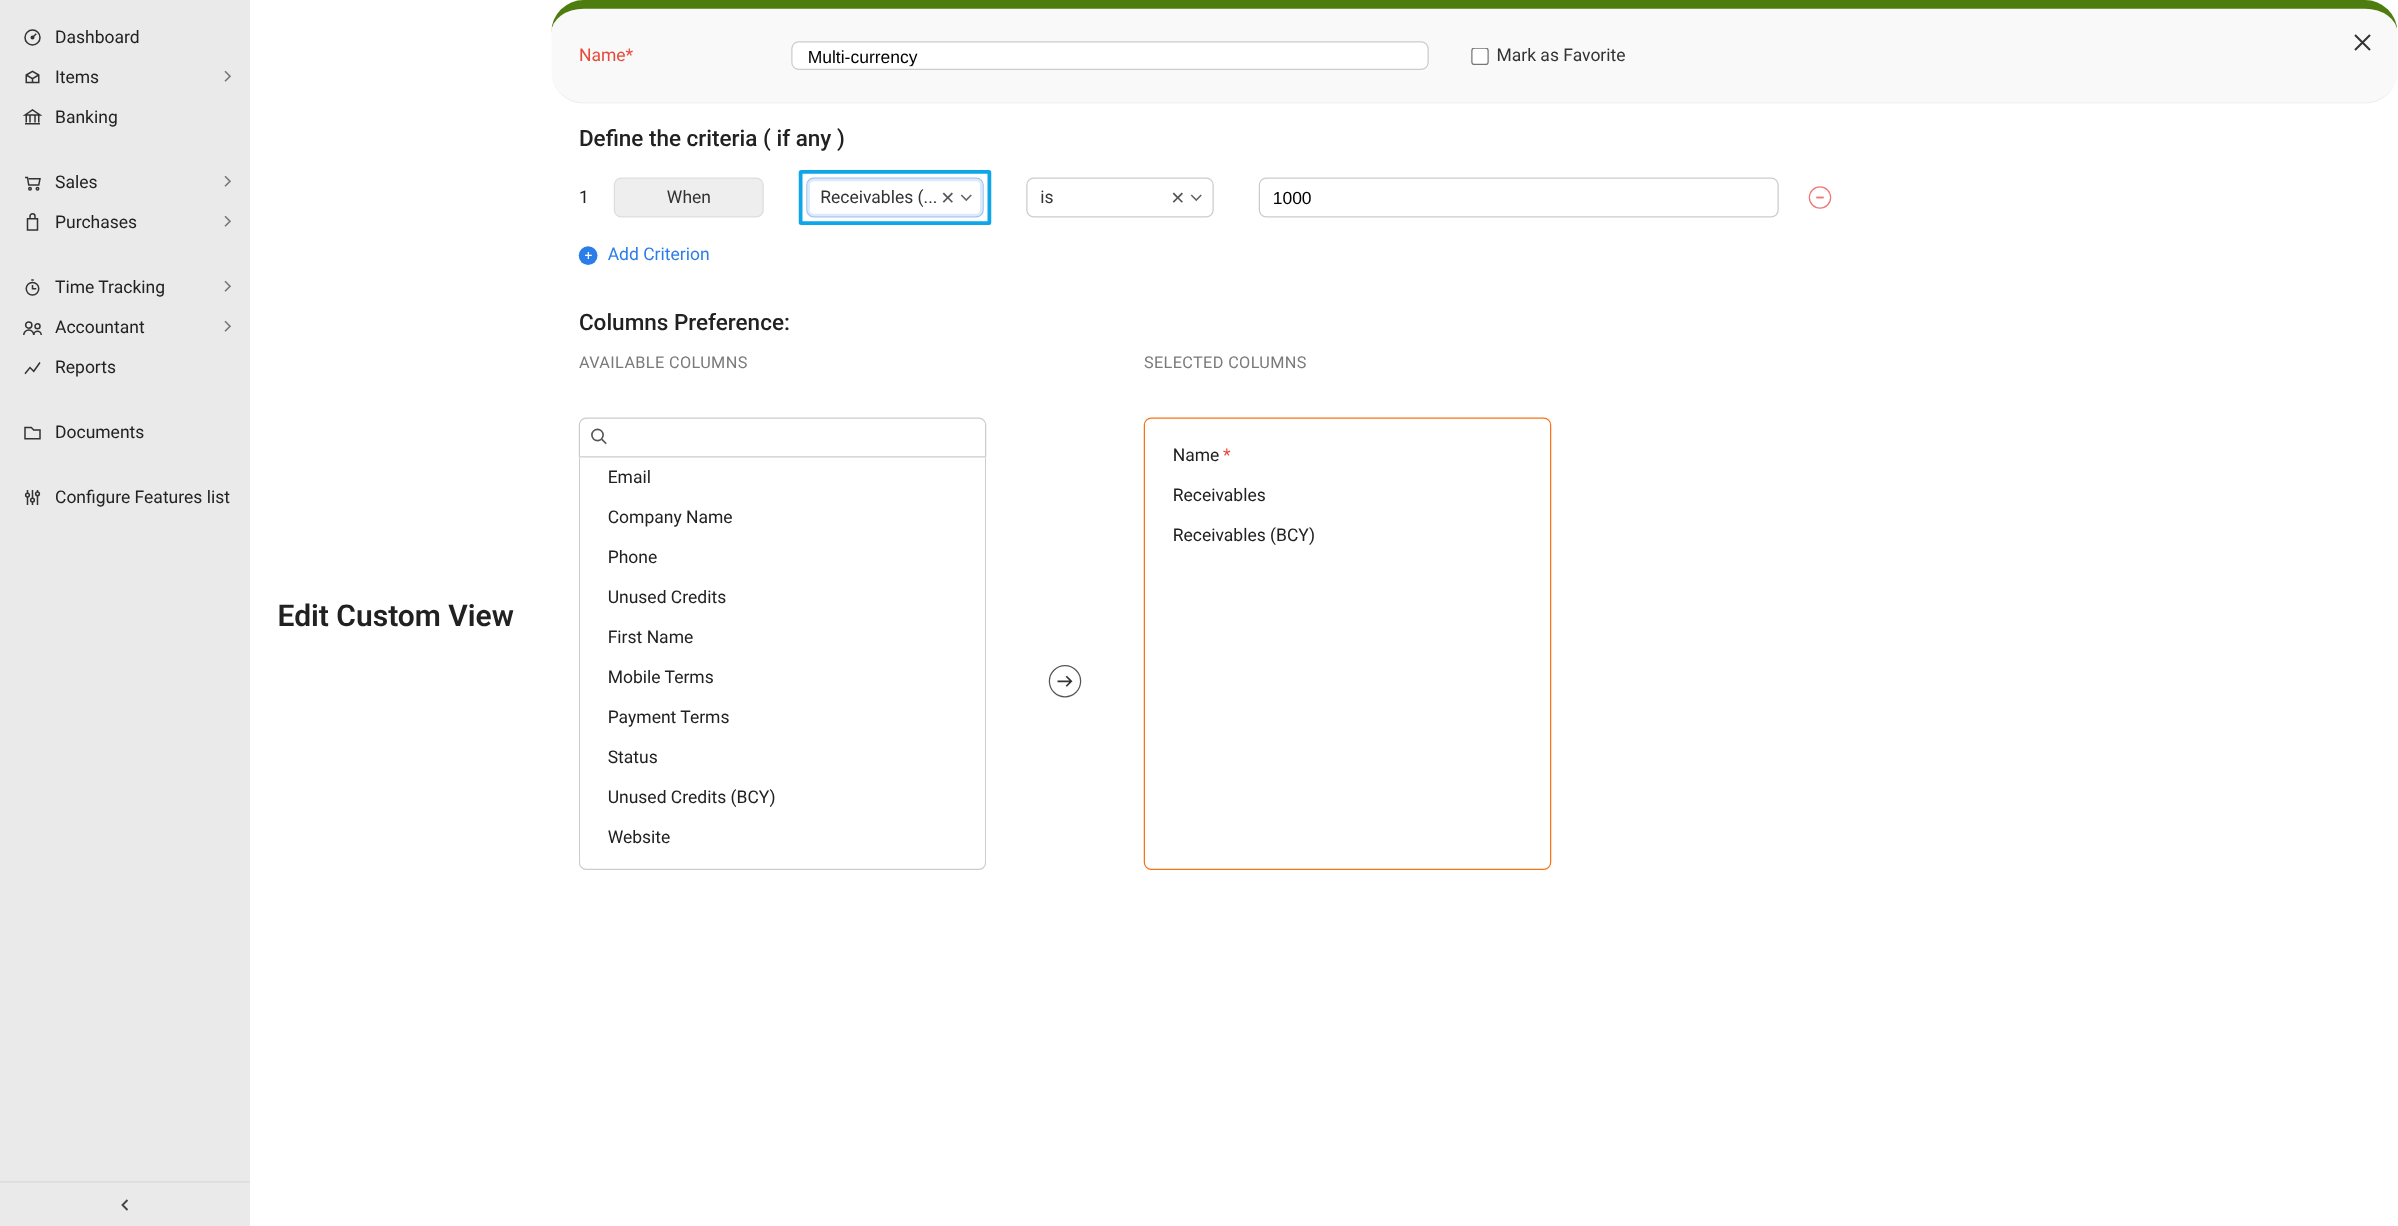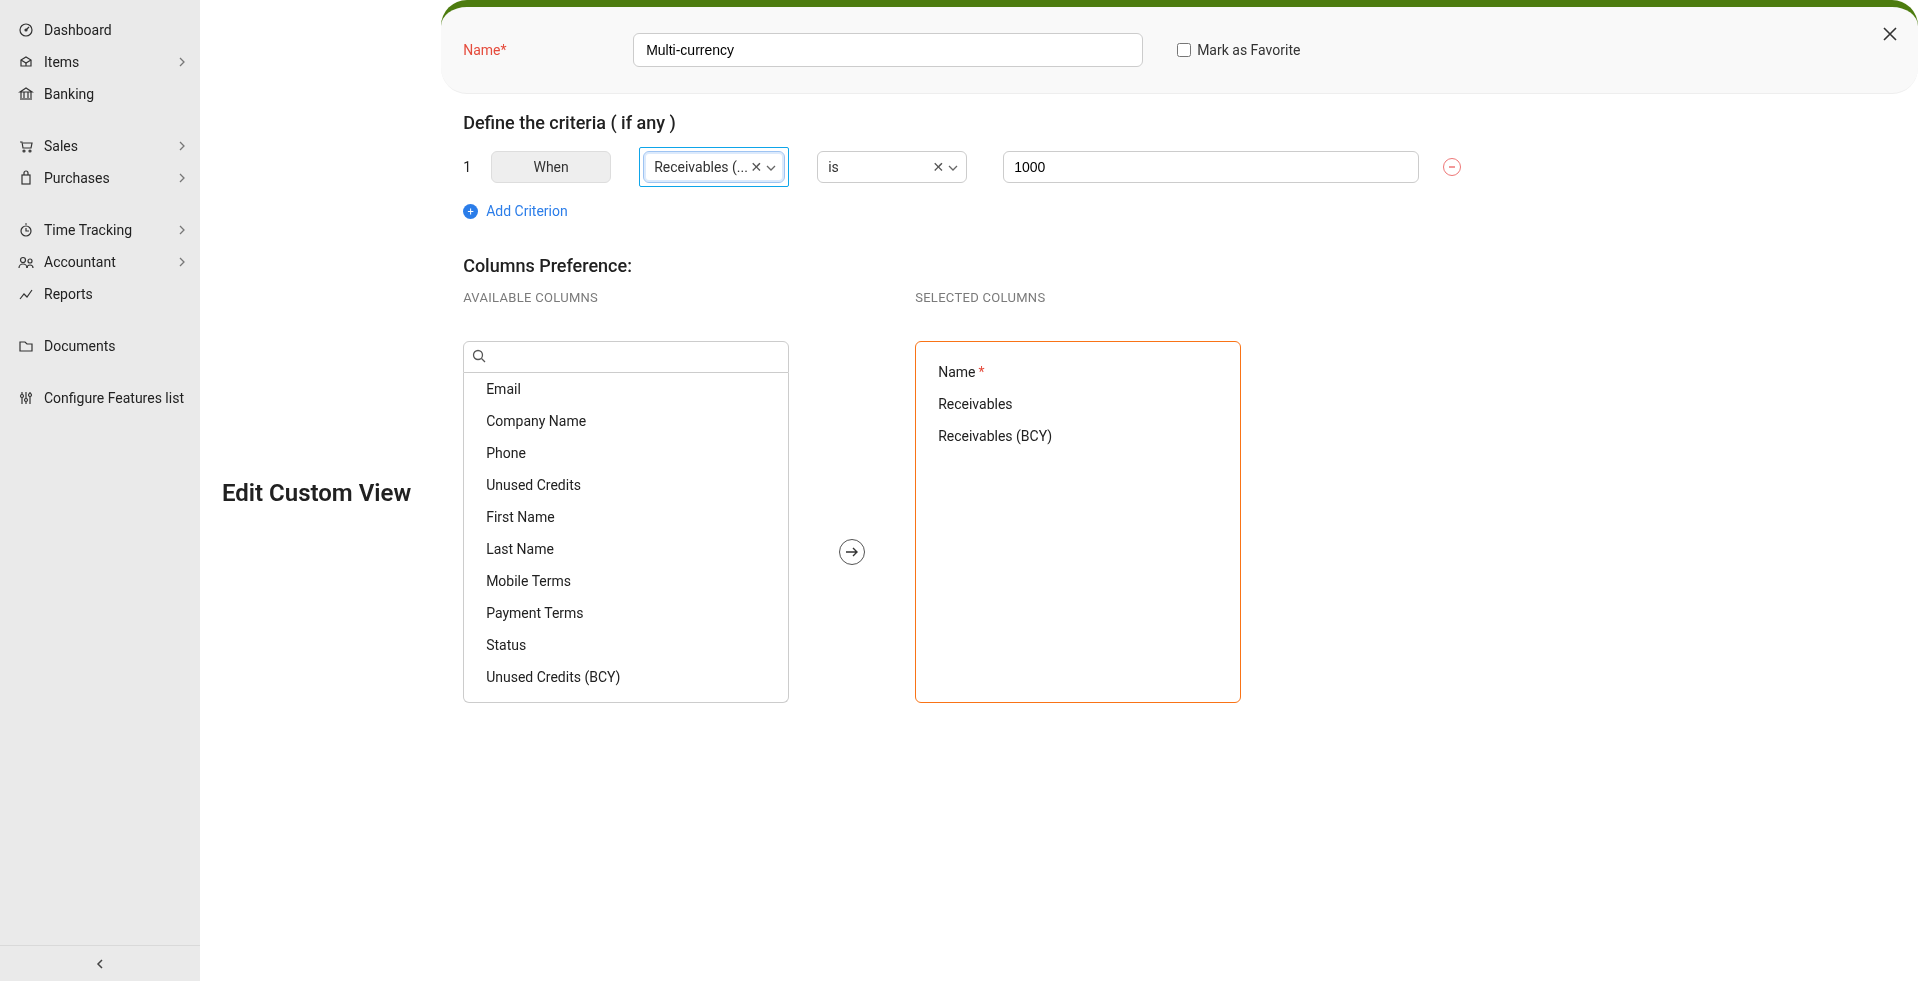--- a/index.html
+++ b/index.html
@@ -19,31 +19,31 @@
   .main { flex: 1; height: 100%; display: flex; flex-direction: row; position: relative; }
   .header { display: flex; align-items: center; padding: 20px 30px 16px 22px; }
   .header h1 { font-size: 24px; font-weight: 600; }
   .close-x { position: absolute; right: 16px; top: 22px; width: 24px; height:24px; cursor:pointer; display:flex; align-items:center; justify-content:center; color:#333; }
   .scrollwrap { flex:1; overflow-y: scroll; }
   .scrollwrap::-webkit-scrollbar { width: 10px; background:#f0f0f0; }
   .scrollwrap::-webkit-scrollbar-thumb { background:#c2c2c2; }
 
   .section-gray { background: #f9f9f9; border-top:7px solid #4d7c0f; border-bottom:1px solid #eee; padding: 26px 22px; display:flex; align-items:center;border-radius:26px; }
   .name-label { color:#e54b3c; font-size:14px; width:170px; }
-  .name-input { width: 510px; height: 34px; border:1px solid #ccc; border-radius:6px; padding:0 12px; font-size:14px; }
+  .name-input { width: 510px; height: 23px; border:1px solid #ccc; border-radius:6px; padding:0 12px; font-size:14px; }
   .favorite { margin-left: 34px; display:flex; align-items:center; font-size:14px; color:#333; }
   .favorite input { margin-right:6px; width:14px; height:14px; }
 
   .section { padding: 18px 22px; }
   .section h2 { font-size:18px; font-weight:500; margin-bottom:14px; }
 
   .criteria-row { display:flex; align-items:center; gap:10px; }
   .crit-index { width:18px; font-size:14px; }
   .when-box { width:120px; height:32px; background:#eee; border:1px solid #ddd; border-radius:6px; display:flex; align-items:center; padding:0 10px; font-size:14px; color:#333;justify-content:center; }
-  .field-select-wrap { border:1px solid #0ea5e9; padding:3px; border-radius:2px; margin-left:18px; }
+  .field-select-wrap { border:3px solid #0ea5e9; padding:3px; border-radius:2px; margin-left:18px; }
   .field-select, .op-select { height:32px; border:1px solid #ccc; border-radius:6px; display:flex; align-items:center; padding:0 8px 0 10px; font-size:14px; color:#333; background:#fff; cursor:pointer; }
   .field-select { width:142px; border:1px solid #9fc4f2; box-shadow:0 0 0 2px #dceafc inset; }
   .op-select { width:150px; margin-left:18px; }
   .clear-x { margin-left:auto; margin-right:4px; color:#555; font-weight:500; }
   .chev-down { color:#666; }
   .value-input { width:416px; height:32px; border:1px solid #ccc; border-radius:6px; padding:0 10px; font-size:14px; margin-left:26px; }
   .remove-crit { margin-left:14px; width:18px; height:18px; border:1px solid #e77; border-radius:50%; color:#e77; display:flex; align-items:center; justify-content:center; font-size:12px; cursor:pointer; line-height:1; }
 
   .add-crit { margin-top:16px; display:flex; align-items:center; color:#2b7de9; font-size:14px; cursor:pointer; }
   .add-crit .plus { width:15px; height:15px; border-radius:50%; background:#2b7de9; color:#fff; display:inline-flex; align-items:center; justify-content:center; font-size:11px; margin-right:8px; }
@@ -270,21 +270,20 @@
                 </svg>
             </span>
             <input style="">
           </div>
           <div class="avail-list" id="avail-list">
               <div class="li">Email</div>
               <div class="li">Company Name</div>
               <div class="li">Phone</div>
               <div class="li">Unused Credits</div>
               <div class="li">First Name</div>
-              <div class="li">Last Name</div>
               <div class="li">Mobile Terms</div>
               <div class="li">Payment Terms</div>
               <div class="li">Status</div>
               <div class="li">Unused Credits (BCY)</div>
               <div class="li">Website</div>
             </div>
         </div>
 
         <div class="transfer-btn">
           <svg width="14" height="12" viewBox="0 0 14 12">

